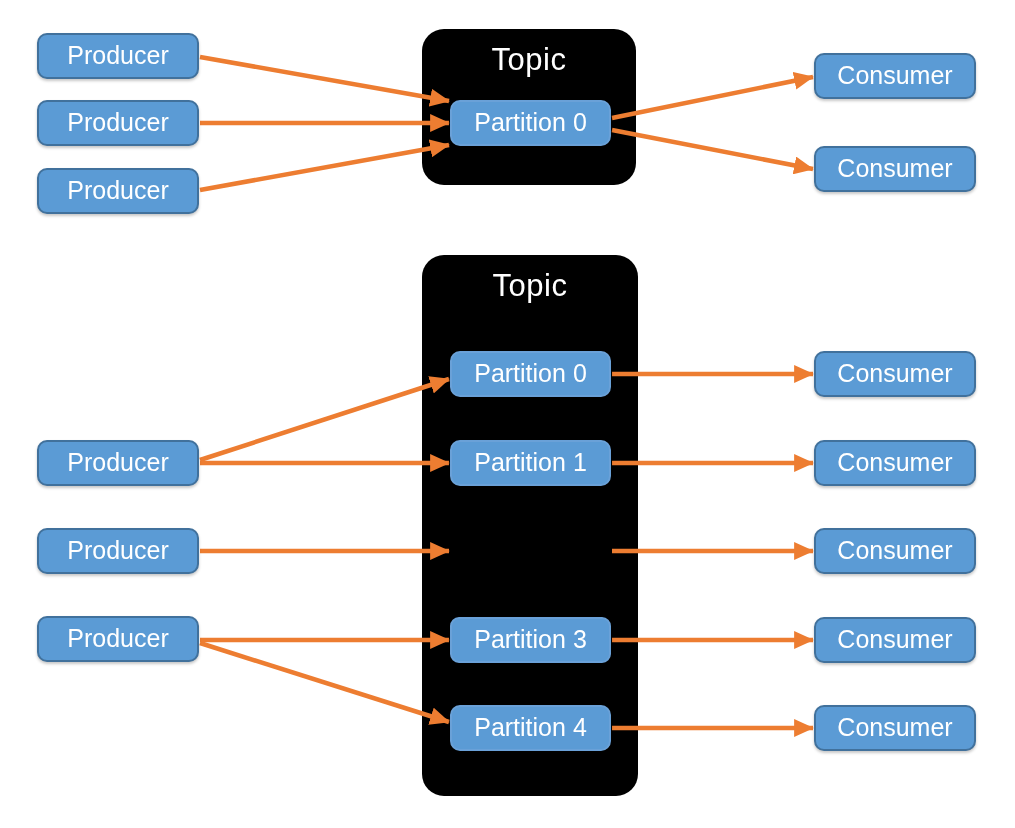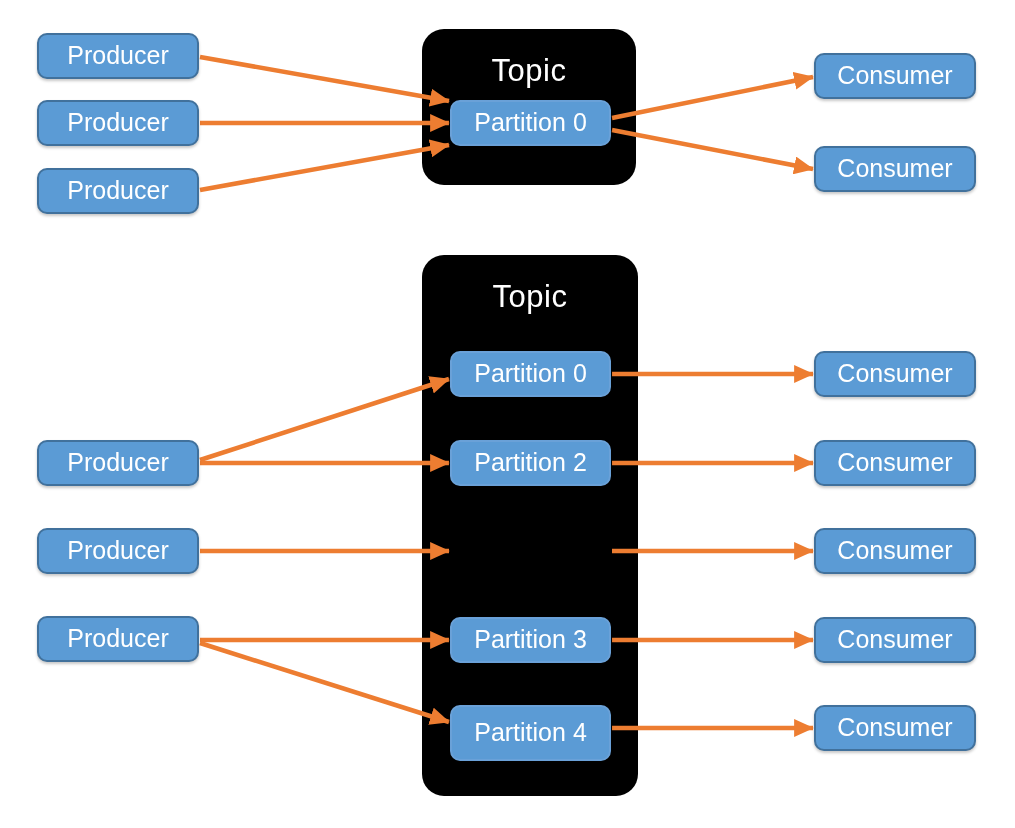--- a/index.html
+++ b/index.html
@@ -26,21 +26,21 @@
   .topic-box {
     position: absolute;
     background: var(--topic-bg, #000000);
     border-radius: 22px;
     z-index: 1;
     box-sizing: border-box;
   }
   .topic-label {
     width: 100%;
     text-align: center;
-    margin-top: 24px;
+    margin-top: 13px;
     color: var(--text, #ffffff);
     font-size: 31px;
     font-weight: 400;
     letter-spacing: 0.5px;
   }
   .node {
     position: absolute;
     box-sizing: border-box;
     background: var(--node-fill, #5B9BD5);
     border: 2.5px solid var(--node-border, #41719C);
@@ -126,26 +126,26 @@
     <div class="node producer" style="left: 37px; top: 528px; width: 162px; height: 46px;">
       <span class="node-label">Producer</span>
     </div>
     <div class="node producer" style="left: 37px; top: 616px; width: 162px; height: 46px;">
       <span class="node-label">Producer</span>
     </div>
     <div class="node partition" style="left: 450px; top: 351px; width: 161px; height: 46px;">
       <span class="node-label">Partition 0</span>
     </div>
     <div class="node partition" style="left: 450px; top: 440px; width: 161px; height: 46px;">
-      <span class="node-label">Partition 2</span>
+      <span class="node-label">Partition 1</span>
     </div>
-    <div class="node partition" style="left: 450px; top: 617px; width: 161px; height: 46px;">
+    <div class="node partition" style="left: 450px; top: 617px; width: 161px; height: 46px; border-radius: 9px;">
       <span class="node-label">Partition 3</span>
     </div>
-    <div class="node partition" style="left: 450px; top: 705px; width: 161px; height: 56px;">
+    <div class="node partition" style="left: 450px; top: 705px; width: 161px; height: 46px;">
       <span class="node-label">Partition 4</span>
     </div>
     <div class="node consumer" style="left: 814px; top: 351px; width: 162px; height: 46px;">
       <span class="node-label">Consumer</span>
     </div>
     <div class="node consumer" style="left: 814px; top: 440px; width: 162px; height: 46px;">
       <span class="node-label">Consumer</span>
     </div>
     <div class="node consumer" style="left: 814px; top: 528px; width: 162px; height: 46px;">
       <span class="node-label">Consumer</span>

